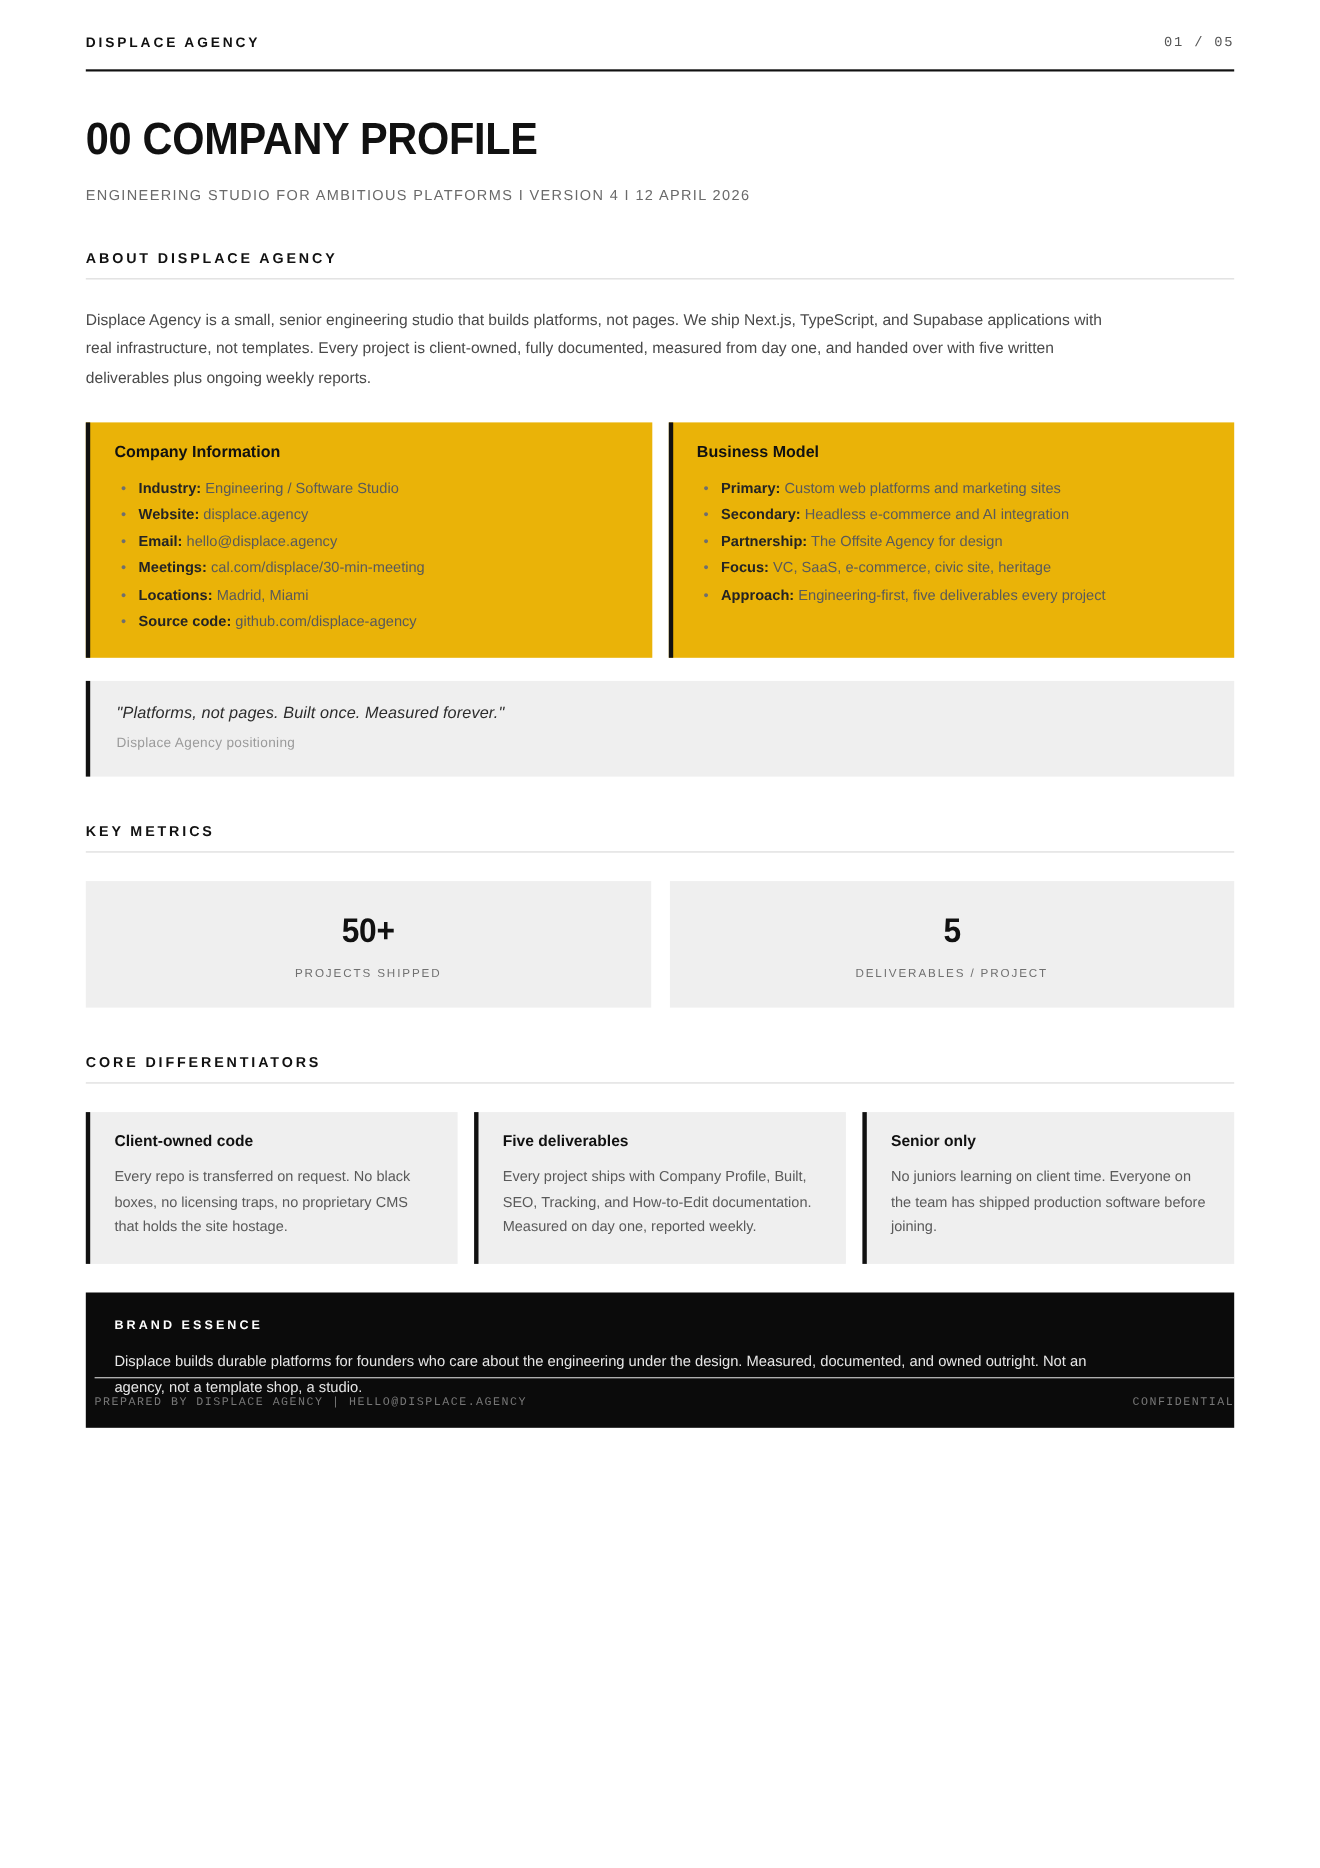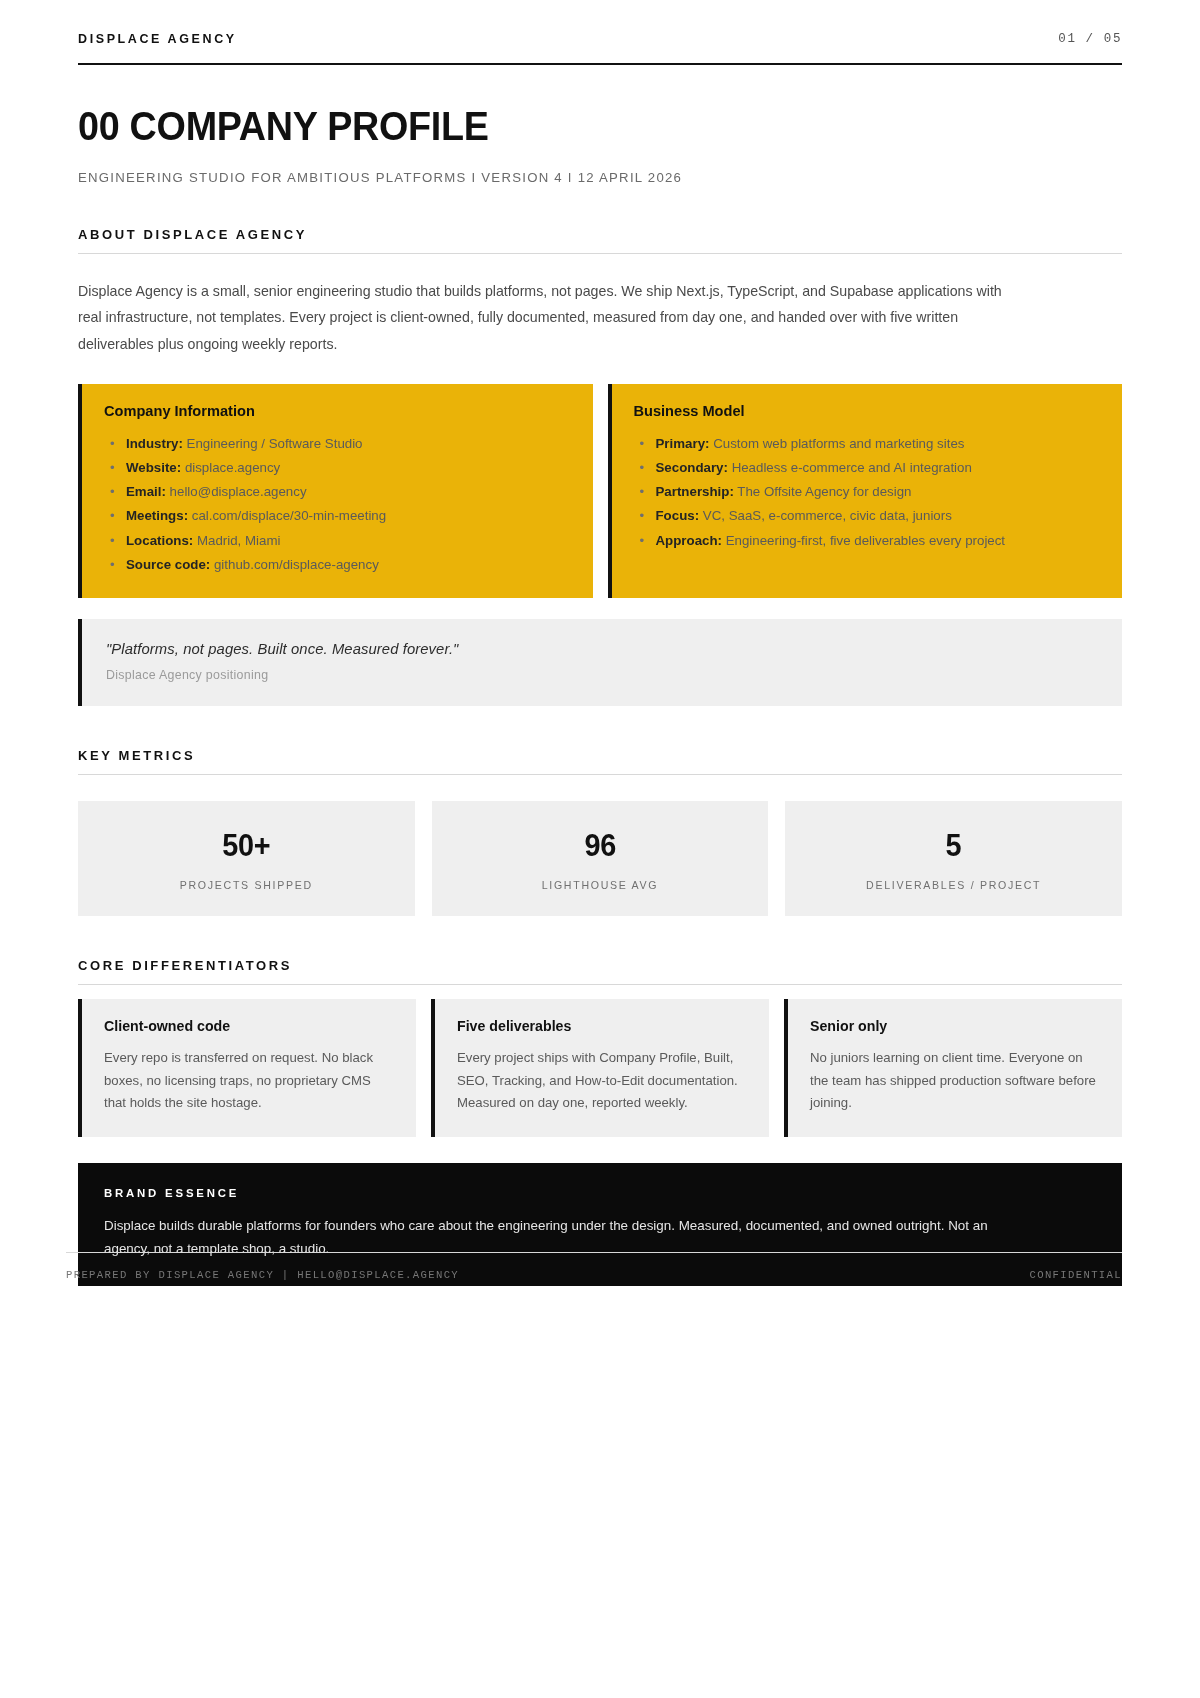--- a/index.html
+++ b/index.html
@@ -168,21 +168,21 @@
     margin-top: 15px;
     font-size: 10.6px;
     letter-spacing: 1.7px;
     color: #707070;
   }
 
   
   .diff-row {
     display: flex;
     gap: 15px;
-    margin-top: 14px;
+    margin-top: 26px;
   }
   .diff-card {
     flex: 1;
     background: #efefef;
     border-left: 4px solid #111111;
     padding: 19px 22px 22px 22px;
   }
   .diff-card h4 {
     font-size: 14.2px;
     font-weight: 700;
@@ -211,21 +211,21 @@
   .essence-text {
     font-size: 13.4px;
     line-height: 1.72;
     color: #e6e6e6;
     max-width: 930px;
   }
 
   
   .doc-footer {
     position: absolute;
-    left: 66px;
+    left: 86px;
     right: 78px;
     bottom: 175px;
     display: flex;
     justify-content: space-between;
     align-items: center;
     padding-top: 16px;
     border-top: 1px solid #d8d8d8;
   }
   .footer-left, .footer-right {
     font-family: "Liberation Mono", monospace;
@@ -265,43 +265,39 @@
         <li><b>Source code:</b> <span>github.com/displace-agency</span></li>
       </ul>
     </div>
 
     <div class="info-card">
       <h3>Business Model</h3>
       <ul>
         <li><b>Primary:</b> <span>Custom web platforms and marketing sites</span></li>
         <li><b>Secondary:</b> <span>Headless e-commerce and AI integration</span></li>
         <li><b>Partnership:</b> <span>The Offsite Agency for design</span></li>
-        <li><b>Focus:</b> <span>VC, SaaS, e-commerce, civic data, juniors</span></li>
+        <li><b>Focus:</b> <span>VC, SaaS, e-commerce, civic site, heritage</span></li>
         <li><b>Approach:</b> <span>Engineering-first, five deliverables every project</span></li>
       </ul>
     </div>
 
   </div>
 
   <div class="quote-block">
     <div class="quote-text">"Platforms, not pages. Built once. Measured forever."</div>
     <div class="quote-attrib">Displace Agency positioning</div>
   </div>
 
   <div class="section-heading">KEY METRICS</div>
   <div class="metrics-row">
     <div class="metric-card">
       <div class="metric-value">50+</div>
       <div class="metric-label">PROJECTS SHIPPED</div>
     </div>
     <div class="metric-card">
-      <div class="metric-value">96</div>
-      <div class="metric-label">LIGHTHOUSE AVG</div>
-    </div>
-    <div class="metric-card">
       <div class="metric-value">5</div>
       <div class="metric-label">DELIVERABLES / PROJECT</div>
     </div>
   </div>
 
   <div class="section-heading">CORE DIFFERENTIATORS</div>
   <div class="diff-row">
     <div class="diff-card">
       <h4>Client-owned code</h4>
       <p>Every repo is transferred on request. No black boxes, no licensing traps, no proprietary CMS that holds the site hostage.</p>

